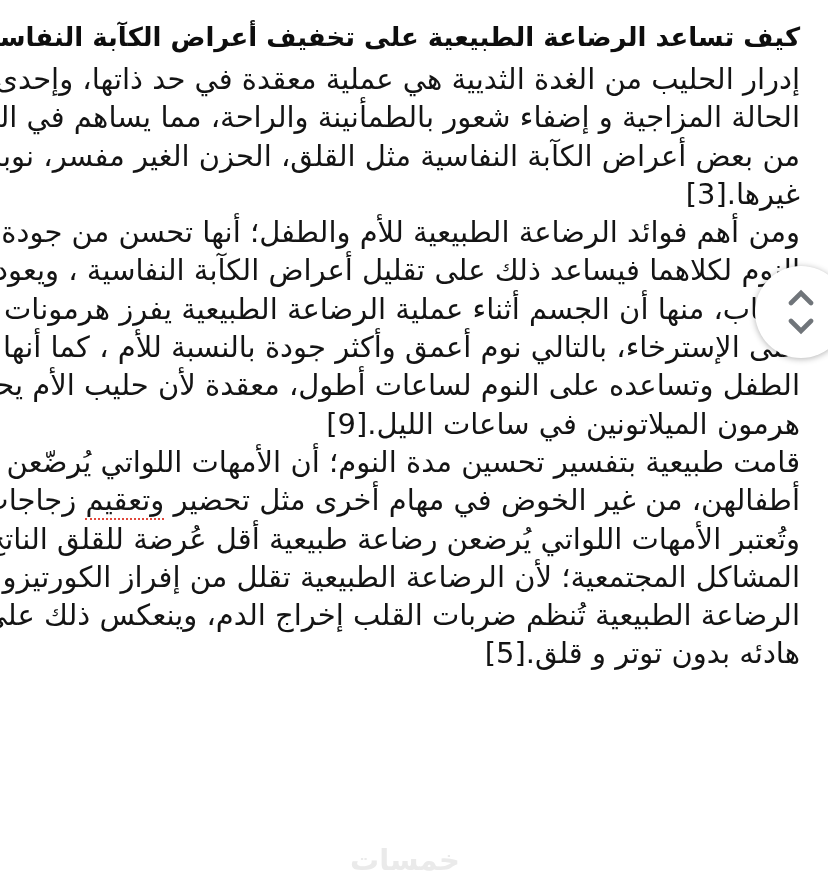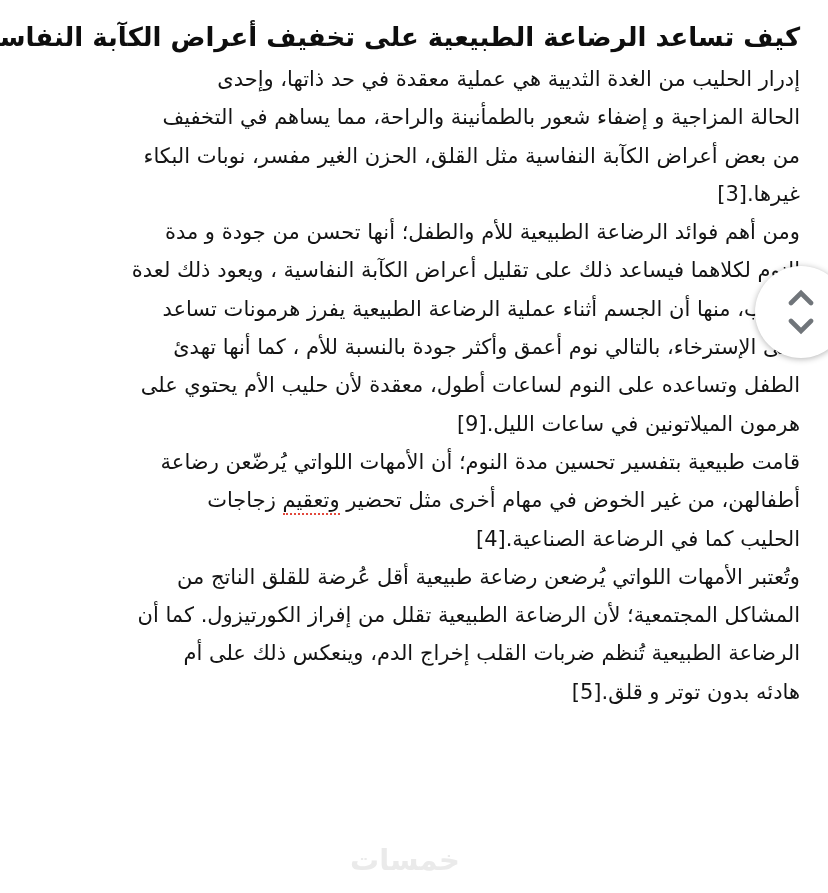--- a/index.html
+++ b/index.html
@@ -29,21 +29,21 @@
   }
   .article-title {
     margin: 0;
     font-size: 26px;
     font-weight: bold;
     line-height: 46px;
     white-space: nowrap;
     color: #0e0e0e;
   }
   .line {
-    font-size: 21px;
+    font-size: 29px;
     line-height: 38.3px;
     white-space: nowrap;
     color: #141414;
   }
   .misspelled {
     border-bottom: 2px dotted #e2483c;
     padding-bottom: 1px;
   }
   .scroll-widget {
     position: absolute;
@@ -89,21 +89,20 @@
         <div class="line">من بعض أعراض الكآبة النفاسية مثل القلق، الحزن الغير مفسر، نوبات البكاء</div>
         <div class="line">غيرها.[3]</div>
         <div class="line">ومن أهم فوائد الرضاعة الطبيعية للأم والطفل؛ أنها تحسن من جودة و مدة</div>
         <div class="line">النوم لكلاهما فيساعد ذلك على تقليل أعراض الكآبة النفاسية ، ويعود ذلك لعدة</div>
         <div class="line">أسباب، منها أن الجسم أثناء عملية الرضاعة الطبيعية يفرز هرمونات تساعد</div>
         <div class="line">على الإسترخاء، بالتالي نوم أعمق وأكثر جودة بالنسبة للأم ، كما أنها تهدئ</div>
         <div class="line">الطفل وتساعده على النوم لساعات أطول، معقدة لأن حليب الأم يحتوي على</div>
         <div class="line">هرمون الميلاتونين في ساعات الليل.[9]</div>
         <div class="line">قامت طبيعية بتفسير تحسين مدة النوم؛ أن الأمهات اللواتي يُرضّعن رضاعة</div>
         <div class="line">أطفالهن، من غير الخوض في مهام أخرى مثل تحضير <span class="misspelled" style="border-bottom-color: rgb(226, 72, 60);">وتعقيم</span> زجاجات</div>
-        <div class="line">الحليب كما في الرضاعة الصناعية.[4]</div>
         <div class="line">وتُعتبر الأمهات اللواتي يُرضعن رضاعة طبيعية أقل عُرضة للقلق الناتج من</div>
         <div class="line">المشاكل المجتمعية؛ لأن الرضاعة الطبيعية تقلل من إفراز الكورتيزول. كما أن</div>
         <div class="line">الرضاعة الطبيعية تُنظم ضربات القلب إخراج الدم، وينعكس ذلك على أم</div>
         <div class="line">هادئه بدون توتر و قلق.[5]</div>
       </div>
   </div>
 
   <div class="scroll-widget">
     <span class="chev">
       <svg width="28" height="17" viewBox="0 0 28 17">

